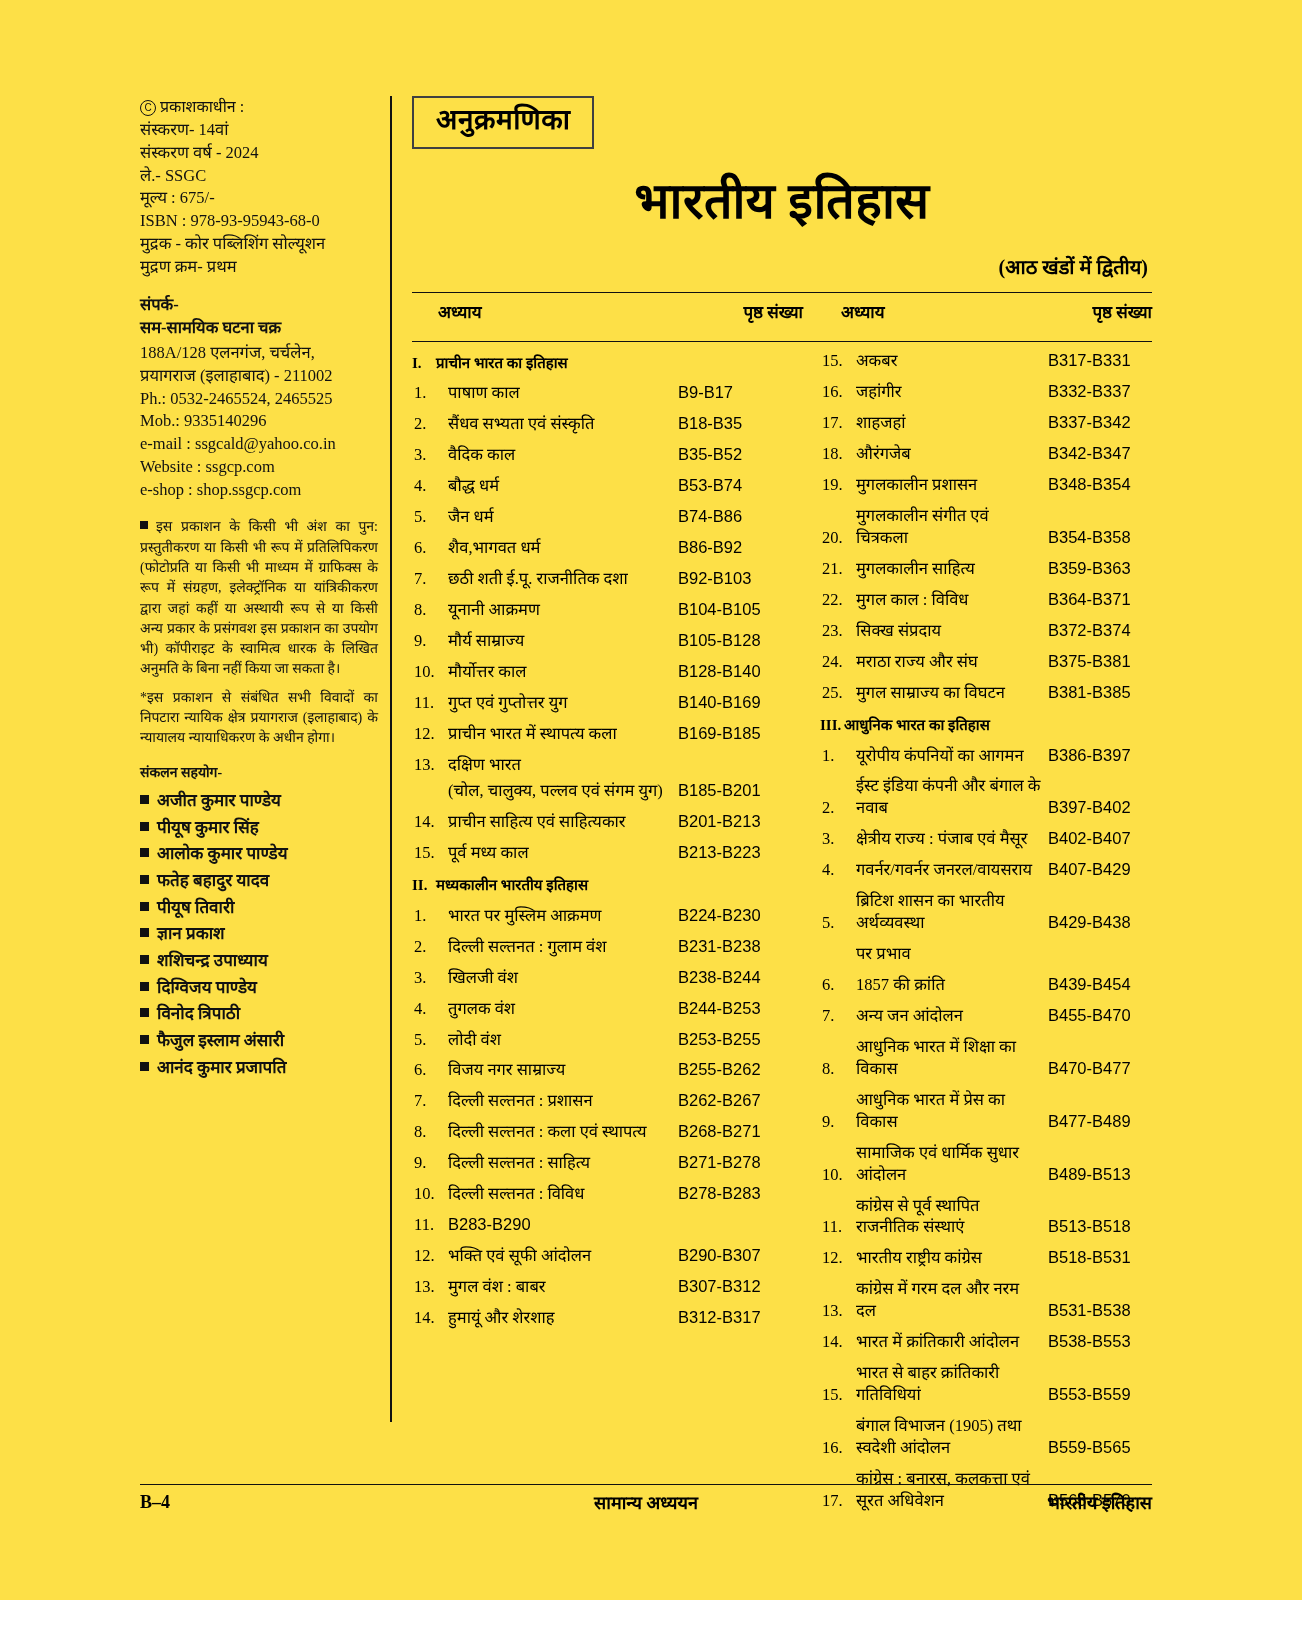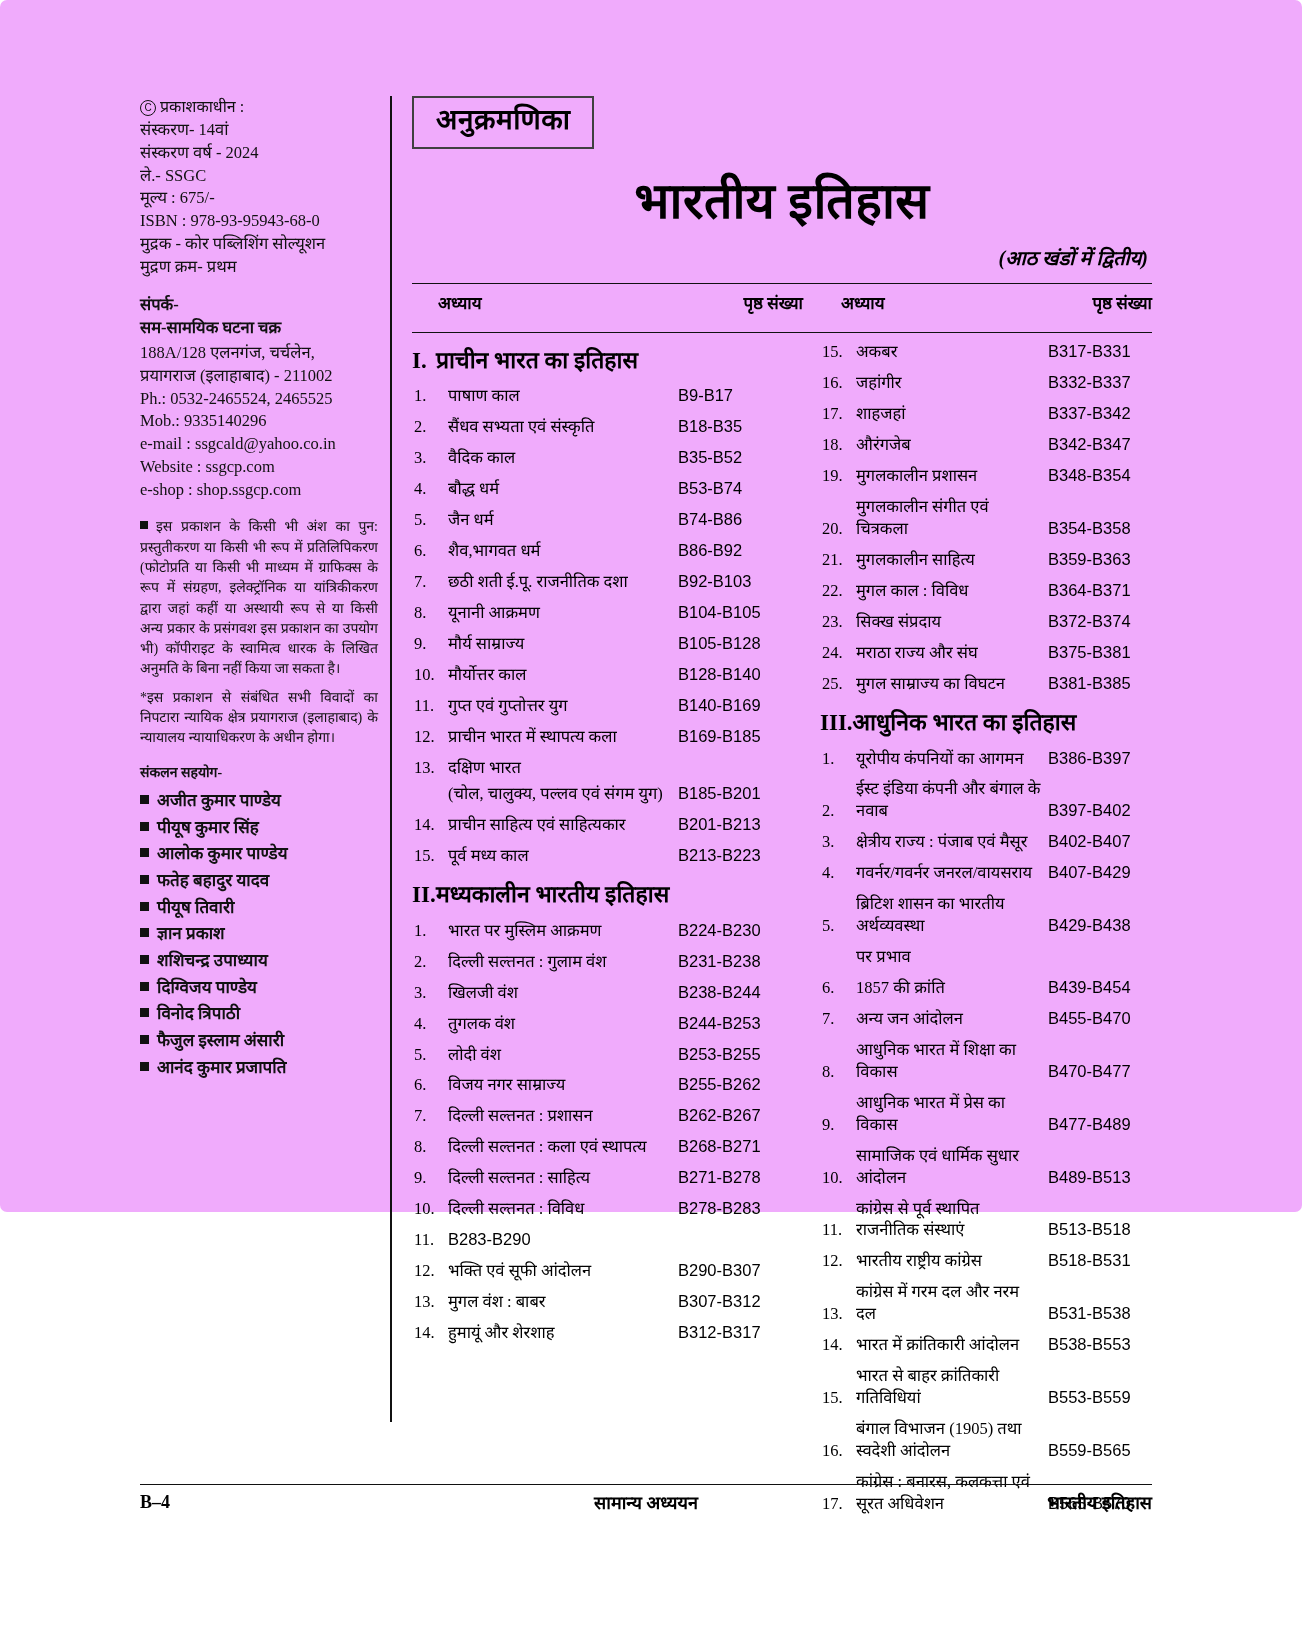--- a/index.html
+++ b/index.html
@@ -15,23 +15,22 @@
     width: 1302px;
     height: 1652px;
     background: #ffffff;
     margin: 0 auto;
     overflow: hidden;
   }
   .sheet {
     position: absolute;
     left: 0; top: 0;
     width: 1302px;
-    height: 1212px;
-    background: #f0abfc;
-    border-radius: 7px;
+    height: 1600px;
+    background: #fde047;
   }
 
   
   .left-col {
     position: absolute;
     left: 140px;
     top: 96px;
     width: 238px;
     font-size: 16.5px;
     line-height: 1.38;
@@ -134,23 +133,22 @@
     text-align: center;
     font-size: 50px;
     font-weight: bold;
     margin-top: 16px;
     letter-spacing: 0.5px;
   }
   .subtitle {
     text-align: right;
     font-size: 20px;
     font-weight: bold;
-    margin-top: 11px;
+    margin-top: 20px;
     padding-right: 4px;
-    font-style: italic;
   }
   .rule {
     border-top: 1.6px solid #111;
     margin-top: 12px;
   }
   .thead {
     display: flex;
     font-size: 17px;
     font-weight: bold;
     padding: 7px 0 6px 0;
@@ -165,21 +163,21 @@
     margin-top: 4px;
   }
   .col {
     width: 50%;
     box-sizing: border-box;
   }
   .col.right { padding-left: 38px; }
 
   .sec-head {
     font-weight: bold;
-    font-size: 23px;
+    font-size: 15px;
     margin: 6px 0 6px 0;
     white-space: nowrap;
   }
   .sec-head .rn { display: inline-block; min-width: 24px; }
 
   .entry {
     display: flex;
     align-items: flex-end;
     font-size: 16.5px;
     line-height: 1.33;

